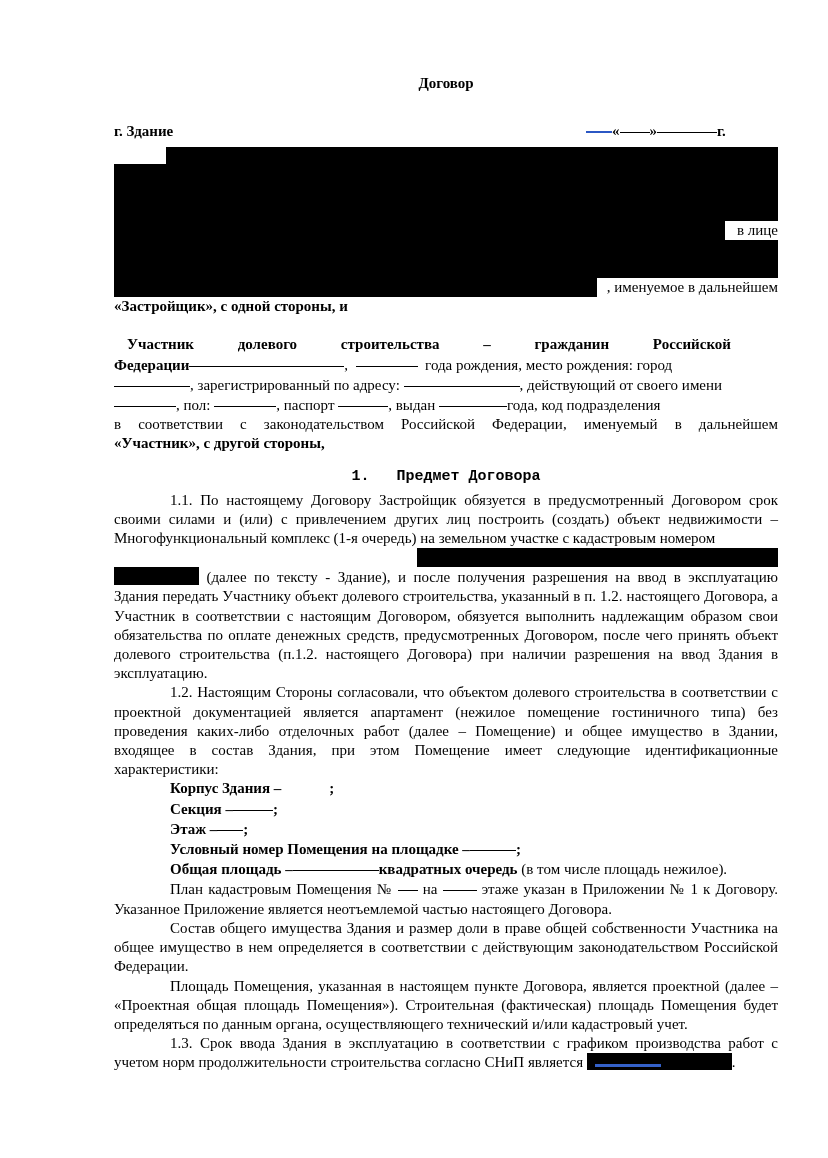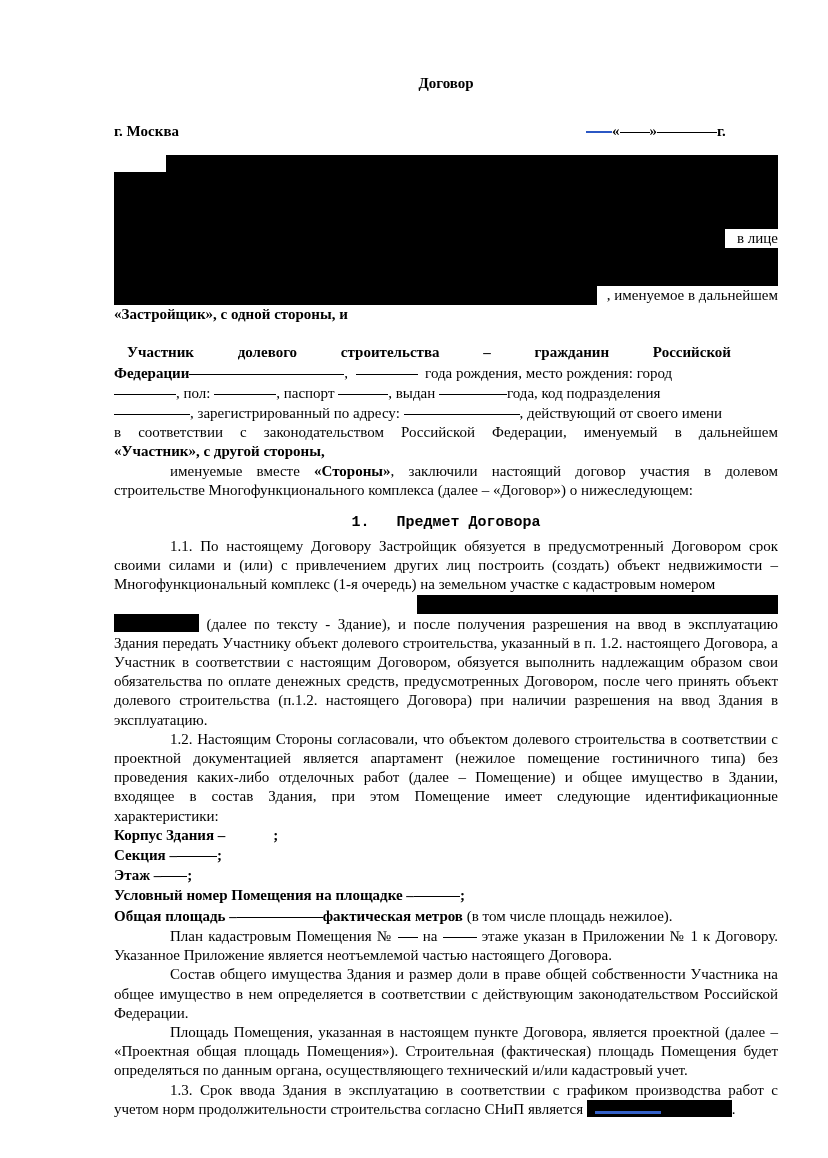--- a/index.html
+++ b/index.html
@@ -93,21 +93,21 @@
     position: absolute;
   }
   .redact-inline {
     background: #000000;
     display: inline-block;
     vertical-align: -3px;
   }
 
   .party-block {
     position: relative;
-    margin-top: 12px;
+    margin-top: 4px;
     height: 150px;
   }
 
   p, .para {
     font-size: 15px;
     line-height: 19.2px;
     margin: 0;
     text-align: justify;
     text-justify: inter-word;
   }
@@ -136,20 +136,21 @@
   .w-46  { width: 46px; }
   .w-50  { width: 50px; }
   .w-62  { width: 62px; }
   .w-68  { width: 68px; }
   .w-76  { width: 76px; }
   .w-86  { width: 86px; }
   .w-116 { width: 116px; }
   .w-155 { width: 155px; }
 
   .charlist {
+    margin-left: 56px;
     font-size: 15px;
     line-height: 19.2px;
   }
   .charlist div { font-weight: bold; white-space: nowrap; }
   .charlist .normal { font-weight: normal; }
 
   .redact-date-1_3 {
     position: relative;
     display: inline-block;
     width: 145px;
@@ -171,21 +172,21 @@
 <body>
 
 <div class="page">
   <div class="content">
 
     <div class="title-block">
       <div>Договор</div>
     </div>
 
     <div class="city-date-row">
-      <span class="city">г. Москва</span>
+      <span class="city">г. Здание</span>
       <span class="date-group">
         <span class="blue-rule"></span><span>«</span><span class="rule-sm"></span><span>»</span><span class="rule-md"></span><span>г.</span>
       </span>
     </div>
 
     <div class="party-block">
 
       <span class="redact" style="left:52px; top:0px; width:612px; height:17px;"></span>
       <span class="redact" style="left:0px; top:17px; width:664px; height:19px;"></span>
       <span class="redact" style="left:0px; top:36px; width:664px; height:19px;"></span>
@@ -206,38 +207,35 @@
 
     <div class="para" style="text-align:justify;">
       <span style="display:inline-block; width:56px;"></span><span class="b" style="display:inline-block; width:604px; text-align:justify; text-align-last:justify;margin-left:13px;">Участник долевого строительства – гражданин Российской</span>
     </div>
 
     <div class="para">
       <span class="b">Федерации</span><span class="blank-u w-155"></span><span>,</span>&nbsp;&nbsp;<span class="blank-u w-62"></span>&nbsp;&nbsp;<span>года рождения, место рождения: город</span>
     </div>
 
     <div class="para">
+      <span class="blank-u w-76"></span><span>, зарегистрированный по адресу:</span>&nbsp;<span class="blank-u w-116"></span><span>, действующий от своего имени</span>
+    </div>
+
+    <div class="para">
       <span class="blank-u w-62"></span><span>, пол:</span>&nbsp;<span class="blank-u w-62"></span><span>, паспорт</span>&nbsp;<span class="blank-u w-50"></span><span>, выдан</span>&nbsp;<span class="blank-u w-68"></span><span>года, код подразделения</span>
-    </div>
-
-    <div class="para">
-      <span class="blank-u w-76"></span><span>, зарегистрированный по адресу:</span>&nbsp;<span class="blank-u w-116"></span><span>, действующий от своего имени</span>
     </div>
 
     <div class="para" style="text-align-last:justify;">
       <span>в соответствии с законодательством Российской Федерации, именуемый в дальнейшем</span>
     </div>
 
     <div class="para">
       <span class="b">«Участник», с другой стороны,</span>
     </div>
 
-    <div class="para indent">
-      <span>именуемые вместе </span><span class="b">«Стороны»</span><span>, заключили настоящий договор участия в долевом строительстве Многофункционального комплекса (далее – «Договор») о нижеследующем:</span>
-    </div>
 
     <div class="section-heading">
       <span>1.</span>&nbsp;&nbsp;&nbsp;<span>Предмет Договора</span>
     </div>
 
     <div class="para indent">
       <span>1.1. По настоящему Договору Застройщик обязуется в предусмотренный Договором срок своими силами и (или) с привлечением других лиц построить (создать) объект недвижимости – Многофункциональный комплекс (1-я очередь) на земельном участке с кадастровым номером</span>
     </div>
     <div class="para" style="position:relative; height:19px;">
       <span class="redact" style="left:303px; top:0px; width:361px; height:19px;"></span>
@@ -257,21 +255,21 @@
       <div>
         <span>Секция –</span><span class="blank-u w-40"></span><span>;</span>
       </div>
       <div>
         <span>Этаж –</span><span class="blank-u w-26"></span><span>;</span>
       </div>
       <div>
         <span>Условный номер Помещения на площадке –</span><span class="blank-u w-46"></span><span>;</span>
       </div>
       <div>
-        <span>Общая площадь –</span><span class="blank-u w-86"></span><span>фактическая метров</span><span class="normal"> (в том числе площадь нежилое).</span>
+        <span>Общая площадь –</span><span class="blank-u w-86"></span><span>квадратных очередь</span><span class="normal"> (в том числе площадь нежилое).</span>
       </div>
     </div>
 
     <div class="para indent">
       <span>План кадастровым Помещения №</span> <span class="blank-u w-20"></span> <span>на</span> <span class="blank-u w-34"></span> <span>этаже указан в Приложении № 1 к Договору. Указанное Приложение является неотъемлемой частью настоящего Договора.</span>
     </div>
 
     <div class="para indent">
       <span>Состав общего имущества Здания и размер доли в праве общей собственности Участника на общее имущество в нем определяется в соответствии с действующим законодательством Российской Федерации.</span>
     </div>

